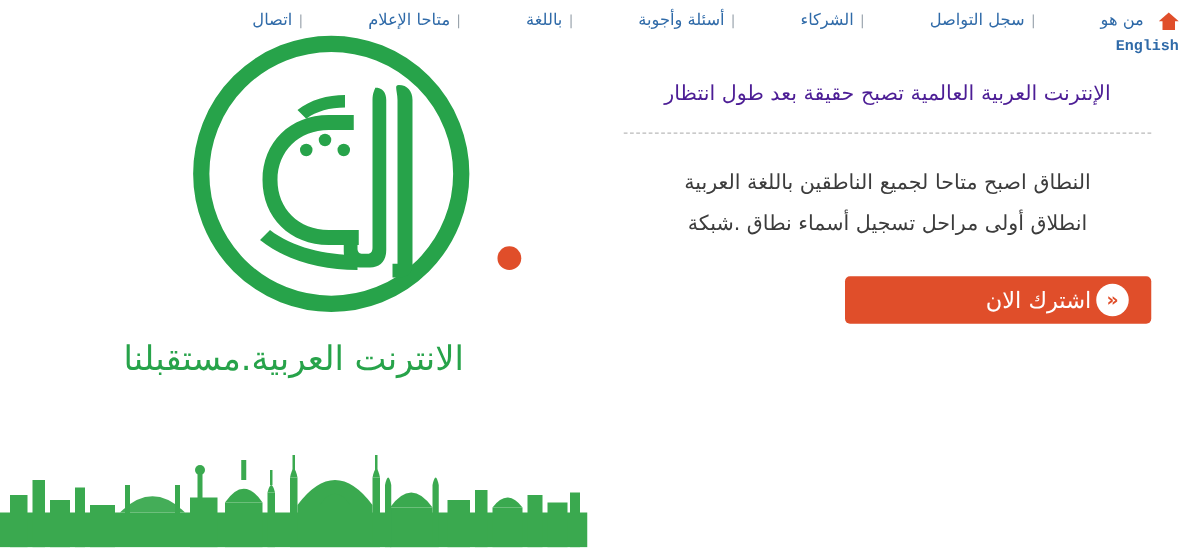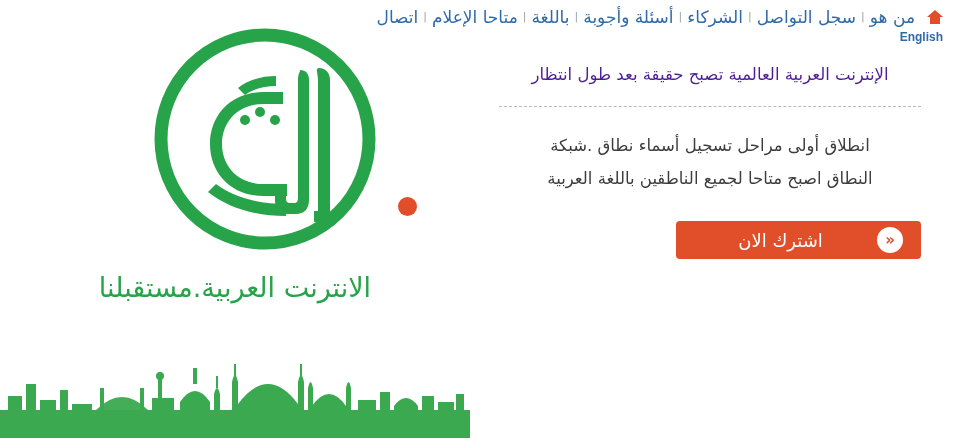--- a/index.html
+++ b/index.html
@@ -66,39 +66,40 @@
     left: 3px;
     width: 10px;
     height: 8px;
     background: #e04e2a;
   }
   .nav-link {
     color: #2f6aa8;
     text-decoration: none;
     padding: 0 5px;
     white-space: nowrap;
-    font-size: 17px;
+    font-size: 13px;
+    margin-left: 47px;
   }
   .nav-sep {
     color: #9aa4ad;
     font-size: 11px;
   }
   .nav-english {
     display: block;
     text-align: left;
     padding-right: 0;
     margin-top: 2px;
     padding-left: 455px;
   }
   .nav-english a {
     color: #2f6aa8;
     text-decoration: none;
     font-size: 12px;
     font-weight: bold;
-    font-family: Liberation Sans, sans-serif;
+    font-family: Liberation Mono, monospace;
   }
 
   
   .content {
     position: absolute;
     top: 52px;
     right: 0;
     width: 490px;
     direction: rtl;
     text-align: center;
@@ -145,21 +146,21 @@
     color: #ffffff;
     font-size: 18px;
     cursor: pointer;
     box-sizing: border-box;
     padding: 0 18px 0 12px;
     border: none;
     font-family: "DejaVu Sans", "Liberation Sans", sans-serif;
   }
   .cta-label {
     flex: 1 1 auto;
-    text-align: center;
+    text-align: right;
     padding-right: 4px;
   }
   .cta-chev {
     width: 26px;
     height: 26px;
     border-radius: 13px;
     background: #ffffff;
     color: #e04e2a;
     font-size: 15px;
     line-height: 26px;
@@ -239,22 +240,22 @@
     </div>
     <div class="nav-english">
       <a href="#">English</a>
     </div>
   </div>
 
   <div class="content">
     <div class="headline">الإنترنت العربية العالمية تصبح حقيقة بعد طول انتظار</div>
     <hr class="divider">
     <div class="body-copy">
+      <p>النطاق اصبح متاحا لجميع الناطقين باللغة العربية</p>
       <p>انطلاق أولى مراحل تسجيل أسماء نطاق .شبكة</p>
-      <p>النطاق اصبح متاحا لجميع الناطقين باللغة العربية</p>
     </div>
     <div class="cta-wrap">
       <button class="cta">
         <span class="cta-chev">«</span>
         <span class="cta-label">اشترك الان</span>
       </button>
     </div>
   </div>
 
   <div class="logo-col">

